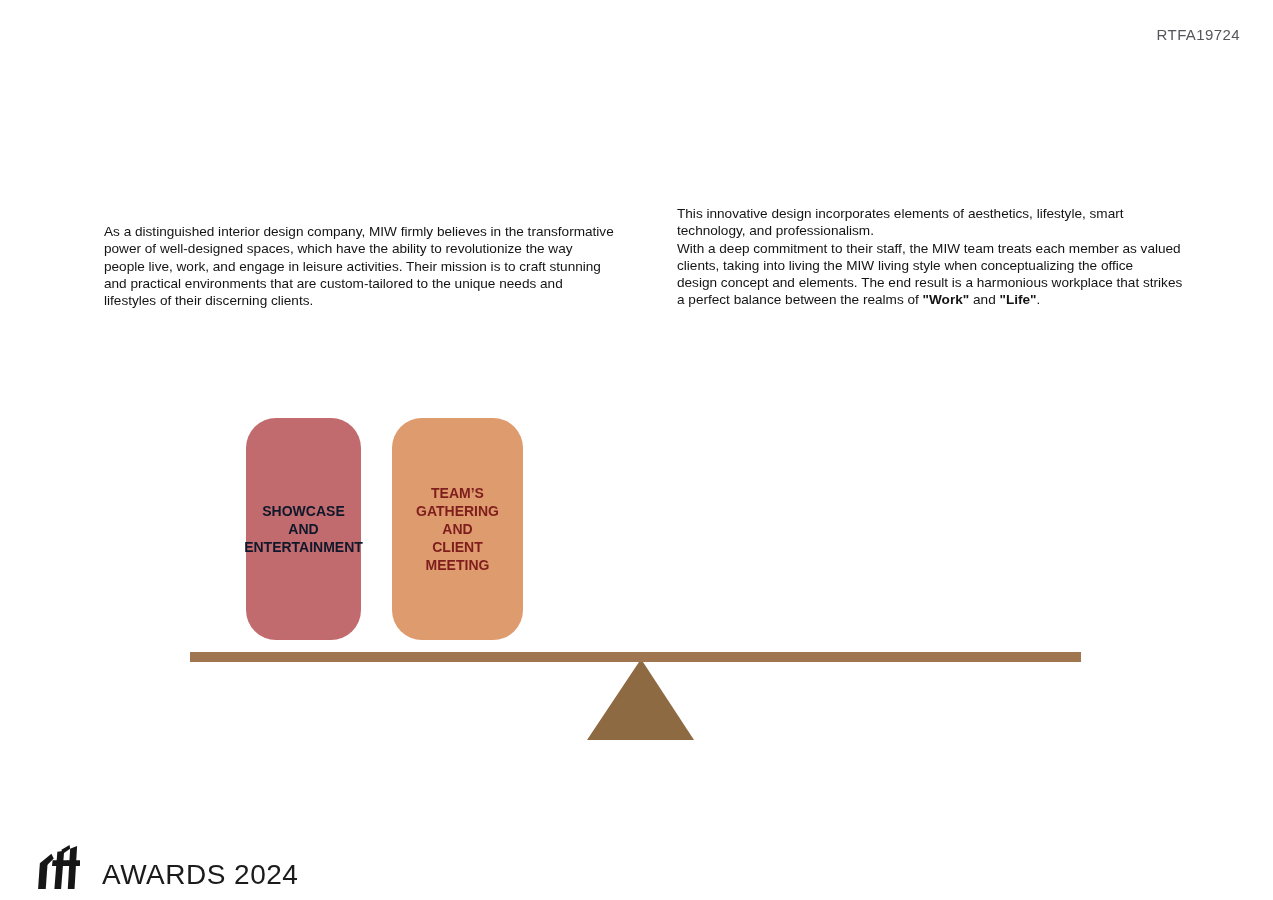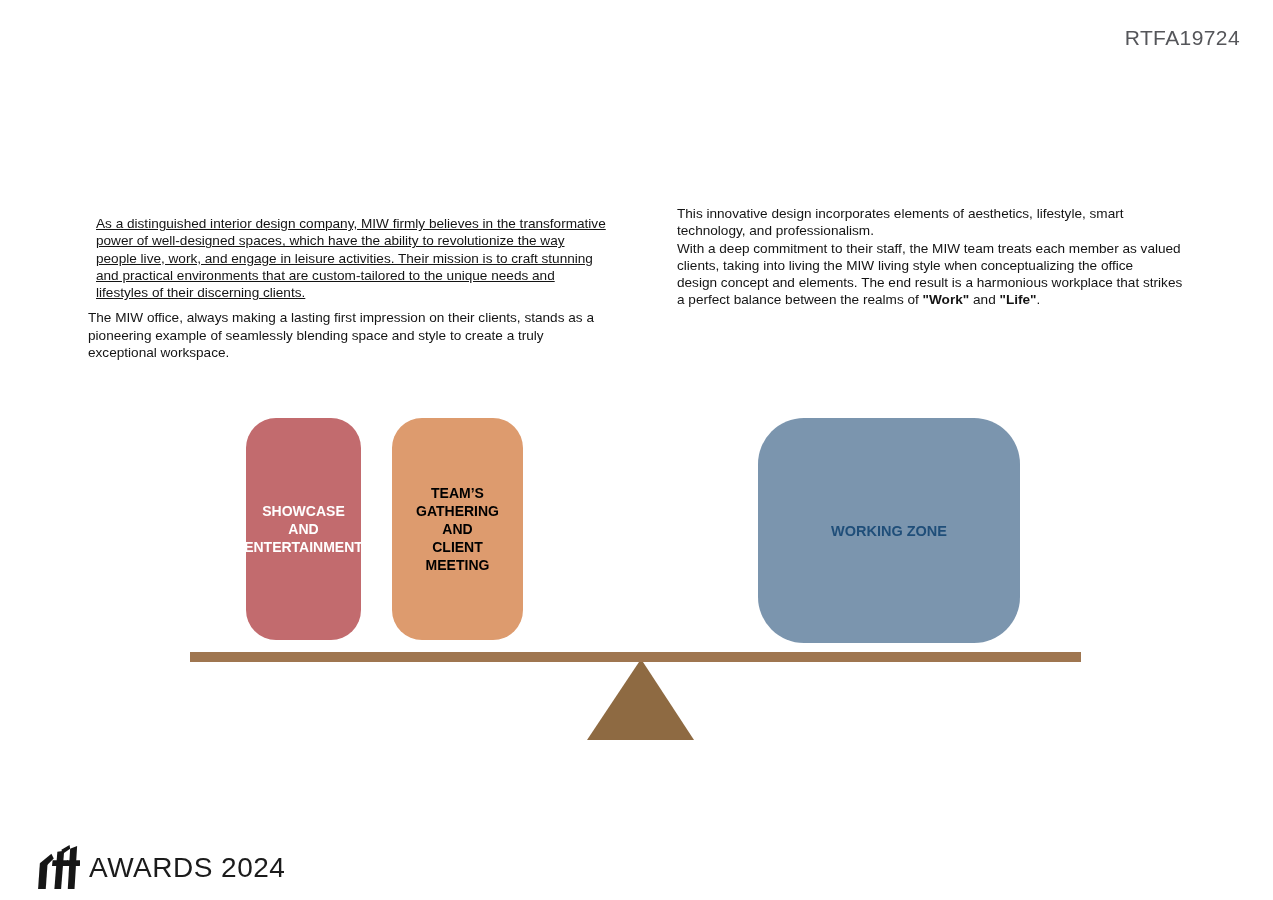--- a/index.html
+++ b/index.html
@@ -6,80 +6,77 @@
   .page{
     position:relative;
     width:1273px;height:900px;
     background:#ffffff;
     font-family:"Liberation Sans", sans-serif;
     color:#111;
     overflow:hidden;
   }
   .code{
     position:absolute;top:26px;right:33px;
-    font-size:21px;color:#55565a;letter-spacing:.4px;
+    font-size:15px;color:#55565a;letter-spacing:.4px;
   }
   .title{
     position:absolute;left:86px;top:151px;
     font-size:51px;font-weight:bold;letter-spacing:1px;line-height:1;
     color:#0d0d0d;white-space:nowrap;
   }
   .col{
     position:absolute;
     font-size:13.6px;line-height:17.3px;color:#141414;
   }
   .col-left{left:88px;top:207px;width:552px;}
   .col-right{left:648px;top:205px;width:545px;margin-left:29px;}
   .para{white-space:pre-line;}
   .para + .para{margin-top:17px;}
   .box{
     position:absolute;top:418px;height:222px;
     display:flex;align-items:center;justify-content:center;
     text-align:center;font-weight:bold;font-size:14px;line-height:18px;
   }
   .box-label{white-space:pre-line;}
-  .box-showcase{left:246px;width:115px;border-radius:30px;background:#c26b6e;color:#ffffff;}
-  .box-gathering{left:392px;width:131px;border-radius:30px;background:#dd9b6e;color:#000000;}
+  .box-showcase{left:246px;width:115px;border-radius:30px;background:#c26b6e;color:#0f172a;}
+  .box-gathering{left:392px;width:131px;border-radius:30px;background:#dd9b6e;color:#7f1d1d;}
   .box-working{left:758px;width:262px;height:225px;border-radius:46px;background:#7b95ae;color:#1f4e79;font-size:14.5px;}
   .plank{
     position:absolute;left:190px;top:652px;width:891px;height:10px;
     background:#9f7650;
   }
   .fulcrum{
     position:absolute;left:587px;top:659px;width:0;height:0;
     border-left:54px solid transparent;
     border-right:53px solid transparent;
     border-bottom:81px solid #8e6a42;
   }
   .footer{
     position:absolute;left:34px;top:845px;height:46px;
-    display:flex;align-items:center;gap:9px;
+    display:flex;align-items:flex-end;gap:22px;
   }
   .footer-label{
     font-size:28px;color:#1b1b1b;letter-spacing:.5px;white-space:nowrap;
   }
   .logo-svg{display:block;}
 </style>
 </head>
 <body>
 
 <div class="page">
 
   <div class="code">RTFA19724</div>
 
 
   <div class="col col-left">
-    <p class="para" style="margin:8px;text-decoration:underline;">As a distinguished interior design company, MIW firmly believes in the transformative
+    <p class="para" style="margin:16px;">As a distinguished interior design company, MIW firmly believes in the transformative
 power of well-designed spaces, which have the ability to revolutionize the way
 people live, work, and engage in leisure activities. Their mission is to craft stunning
 and practical environments that are custom-tailored to the unique needs and
 lifestyles of their discerning clients.</p>
-    <p class="para" style="margin:0;">The MIW office, always making a lasting first impression on their clients, stands as a
-pioneering example of seamlessly blending space and style to create a truly
-exceptional workspace.</p>
   </div>
 
   <div class="col col-right">
     <p class="para" style="margin:0;">This innovative design incorporates elements of aesthetics, lifestyle, smart
 technology, and professionalism.</p>
     <p class="para" style="margin:0;"><span>With a deep commitment to their staff, the MIW team treats each member as valued
 clients, taking into living the MIW living style when conceptualizing the office
 design concept and elements. The end result is a harmonious workplace that strikes
 a perfect balance between the realms of </span><span style="font-weight: bold;">"Work"</span><span> and </span><span style="font-weight: bold;">"Life"</span><span>.</span></p>
   </div>
@@ -91,23 +88,20 @@
   </div>
 
   <div class="box box-gathering">
     <span class="box-label">TEAM’S
 GATHERING
 AND
 CLIENT
 MEETING</span>
   </div>
 
-  <div class="box box-working">
-    <span class="box-label">WORKING ZONE</span>
-  </div>
 
   <div class="fulcrum"></div>
   <div class="plank"></div>
 
   <div class="footer">
     <svg class="logo-svg" width="46" height="46" viewBox="0 0 48 46" xmlns="http://www.w3.org/2000/svg">
       <g fill="#161616" transform="skewX(-6) translate(6,0)">
         <polygon points="2,18 10,16 11,45 3,45"></polygon>
         <polygon points="2,18 13,8 16,13 9,21"></polygon>
         <polygon points="19,6 26,5 27,45 20,45"></polygon>

